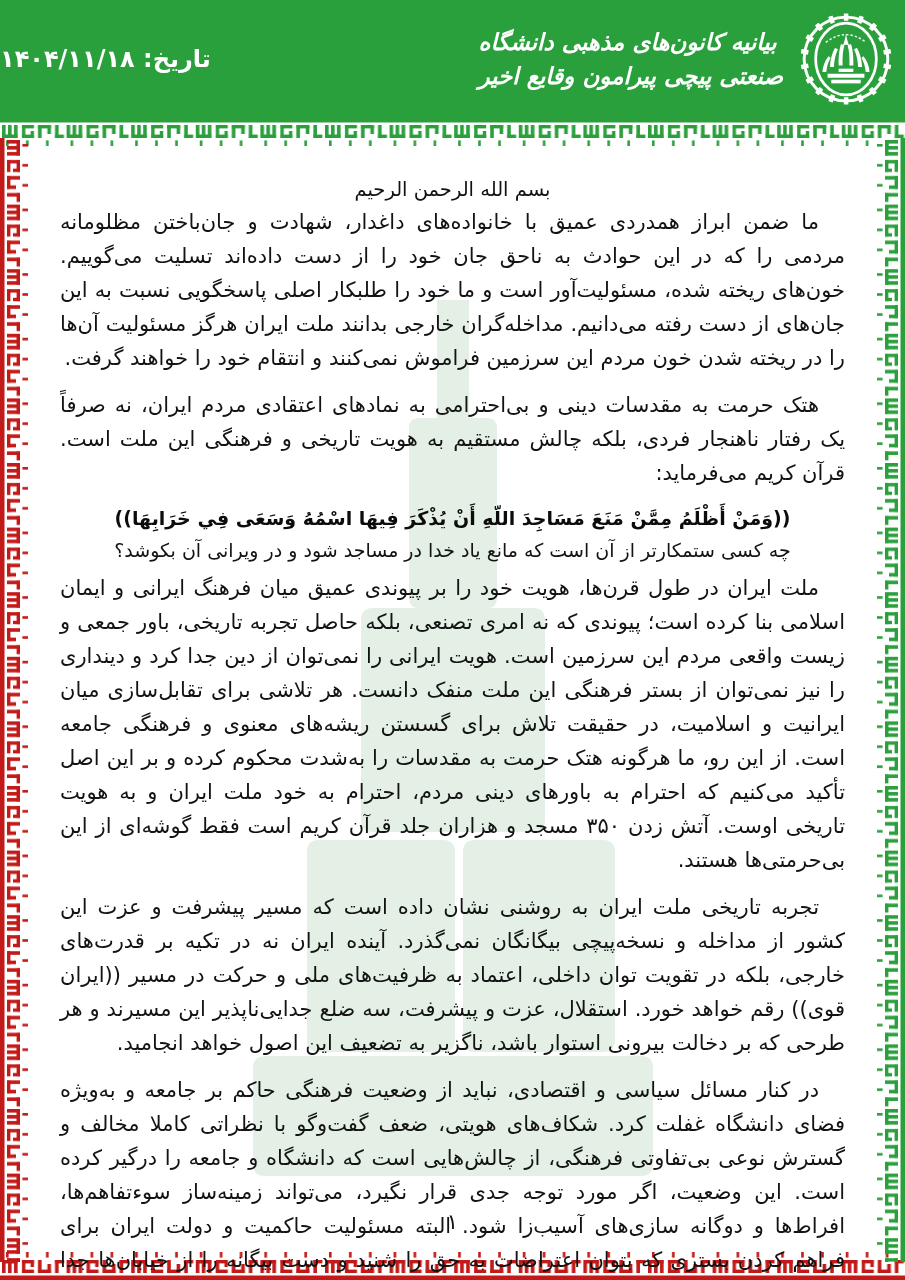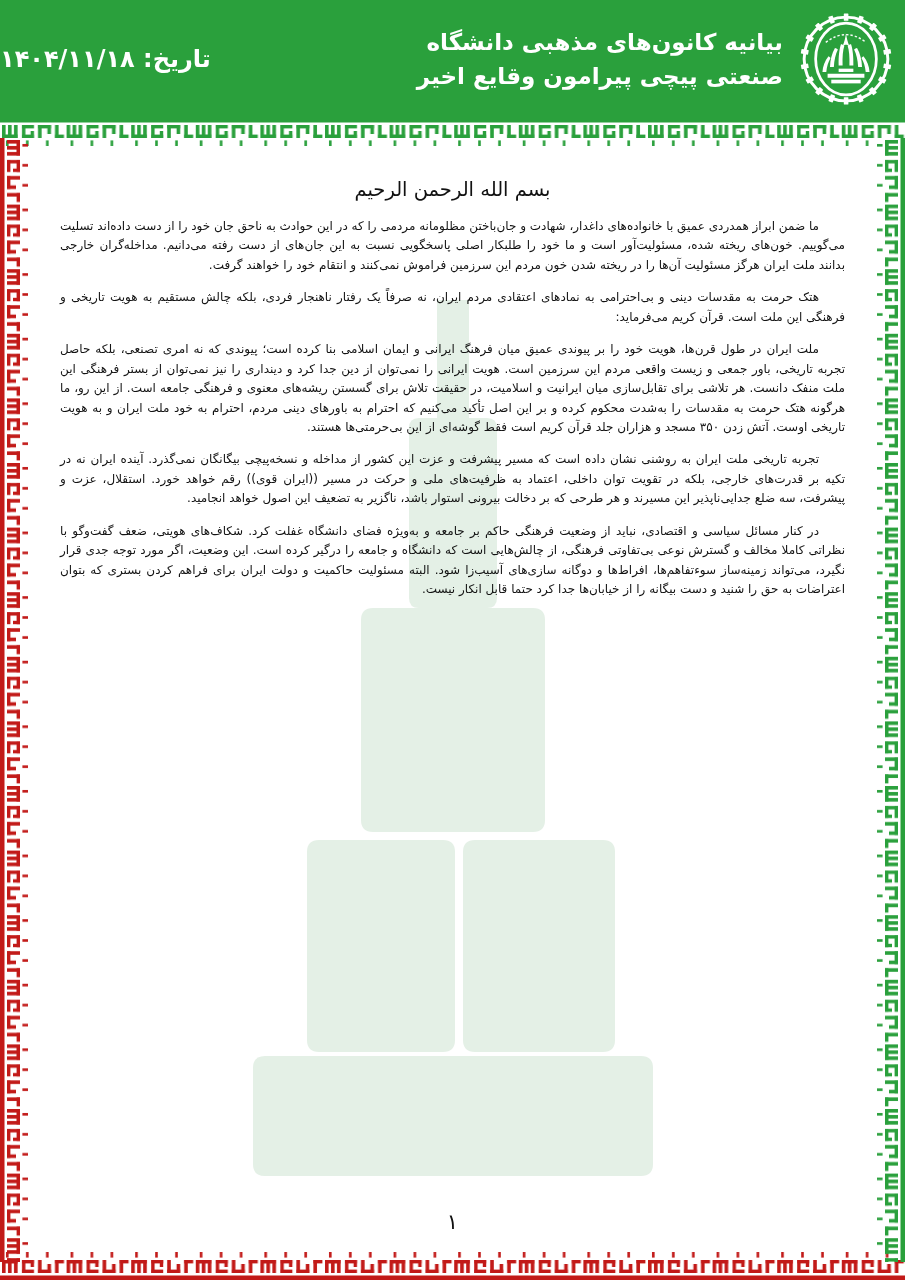--- a/index.html
+++ b/index.html
@@ -25,24 +25,25 @@
   }
   .logo-wrap {
     width:118px; height:118px;
     display:flex; align-items:center; justify-content:center;
     flex:0 0 118px;
   }
   .logo-svg { width:92px; height:92px; display:block; }
 
   .header-titles {
     flex:0 0 auto;
-    text-align:right;
+    text-align:left;
     color:#ffffff;
     padding-right:4px;
     line-height:1.5;
+    font-style:italic;
   }
   .header-title-line {
     font-size:23px;
     font-weight:bold;
     color:#ffffff;
     white-space:nowrap;
     letter-spacing:0px;
   }
 
   .header-spacer { flex:1 1 auto; }
@@ -101,27 +102,27 @@
     z-index:2;
     direction:rtl;
     text-align:justify;
     color:#111111;
   }
 
   .bismillah {
     text-align:center;
     font-size:19.5px;
     margin-top:28px;
-    margin-bottom:16px;
+    margin-bottom:4px;
     color:#111;
     font-weight:normal;
   }
 
   .para {
-    font-size:12px;
+    font-size:21px;
     line-height:1.62;
     text-align:justify;
     text-justify:inter-word;
     text-indent:26px;
     margin-bottom:13px;
     color:#131313;
     padding:0 22px;
   }
 
   .verse-block { margin:10px 0 6px; padding:0 18px; }
@@ -364,20 +365,24 @@
     </svg>
   </div>
 
   <div class="content">
 
     <div class="bismillah">بسم الله الرحمن الرحیم</div>
 
     <p class="para">ما ضمن ابراز همدردی عمیق با خانواده‌های داغدار، شهادت و جان‌باختن مظلومانه مردمی را که در این حوادث به ناحق جان خود را از دست داده‌اند تسلیت می‌گوییم. خون‌های ریخته شده، مسئولیت‌آور است و ما خود را طلبکار اصلی پاسخگویی نسبت به این جان‌های از دست رفته می‌دانیم. مداخله‌گران خارجی بدانند ملت ایران هرگز مسئولیت آن‌ها را در ریخته شدن خون مردم این سرزمین فراموش نمی‌کنند و انتقام خود را خواهند گرفت.</p>
     <p class="para">هتک حرمت به مقدسات دینی و بی‌احترامی به نمادهای اعتقادی مردم ایران، نه صرفاً یک رفتار ناهنجار فردی، بلکه چالش مستقیم به هویت تاریخی و فرهنگی این ملت است. قرآن کریم می‌فرماید:</p>
 
+    <div class="verse-block">
+      <div class="verse-arabic">((وَمَنْ أَظْلَمُ مِمَّنْ مَنَعَ مَسَاجِدَ اللّهِ أَنْ یُذْکَرَ فِیهَا اسْمُهُ وَسَعَى فِي خَرَابِهَا))</div>
+      <div class="verse-translation">چه کسی ستمکارتر از آن است که مانع یاد خدا در مساجد شود و در ویرانی آن بکوشد؟</div>
+    </div>
 
     <p class="para">ملت ایران در طول قرن‌ها، هویت خود را بر پیوندی عمیق میان فرهنگ ایرانی و ایمان اسلامی بنا کرده است؛ پیوندی که نه امری تصنعی، بلکه حاصل تجربه تاریخی، باور جمعی و زیست واقعی مردم این سرزمین است. هویت ایرانی را نمی‌توان از دین جدا کرد و دینداری را نیز نمی‌توان از بستر فرهنگی این ملت منفک دانست. هر تلاشی برای تقابل‌سازی میان ایرانیت و اسلامیت، در حقیقت تلاش برای گسستن ریشه‌های معنوی و فرهنگی جامعه است. از این رو، ما هرگونه هتک حرمت به مقدسات را به‌شدت محکوم کرده و بر این اصل تأکید می‌کنیم که احترام به باورهای دینی مردم، احترام به خود ملت ایران و به هویت تاریخی اوست. آتش زدن ۳۵۰ مسجد و هزاران جلد قرآن کریم است فقط گوشه‌ای از این بی‌حرمتی‌ها هستند.</p>
     <p class="para">تجربه تاریخی ملت ایران به روشنی نشان داده است که مسیر پیشرفت و عزت این کشور از مداخله و نسخه‌پیچی بیگانگان نمی‌گذرد. آینده ایران نه در تکیه بر قدرت‌های خارجی، بلکه در تقویت توان داخلی، اعتماد به ظرفیت‌های ملی و حرکت در مسیر ((ایران قوی)) رقم خواهد خورد. استقلال، عزت و پیشرفت، سه ضلع جدایی‌ناپذیر این مسیرند و هر طرحی که بر دخالت بیرونی استوار باشد، ناگزیر به تضعیف این اصول خواهد انجامید.</p>
     <p class="para">در کنار مسائل سیاسی و اقتصادی، نباید از وضعیت فرهنگی حاکم بر جامعه و به‌ویژه فضای دانشگاه غفلت کرد. شکاف‌های هویتی، ضعف گفت‌وگو با نظراتی کاملا مخالف و گسترش نوعی بی‌تفاوتی فرهنگی، از چالش‌هایی است که دانشگاه و جامعه را درگیر کرده است. این وضعیت، اگر مورد توجه جدی قرار نگیرد، می‌تواند زمینه‌ساز سوءتفاهم‌ها، افراط‌ها و دوگانه سازی‌های آسیب‌زا شود. البته مسئولیت حاکمیت و دولت ایران برای فراهم کردن بستری که بتوان اعتراضات به حق را شنید و دست بیگانه را از خیابان‌ها جدا کرد حتما قابل انکار نیست.</p>
   </div>
 
   <div class="page-number">۱</div>
 
 </div>
 

